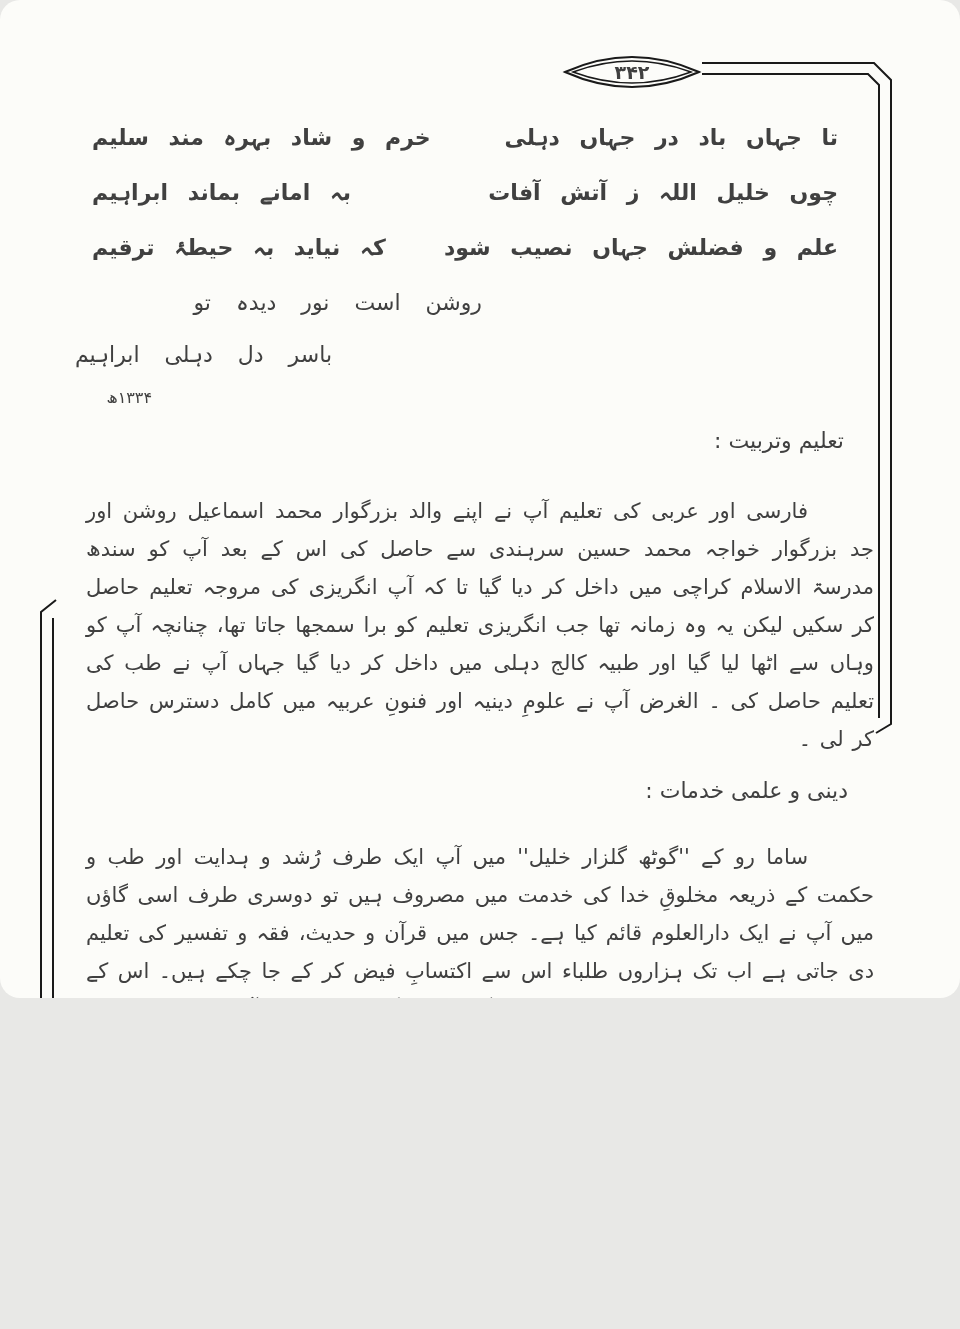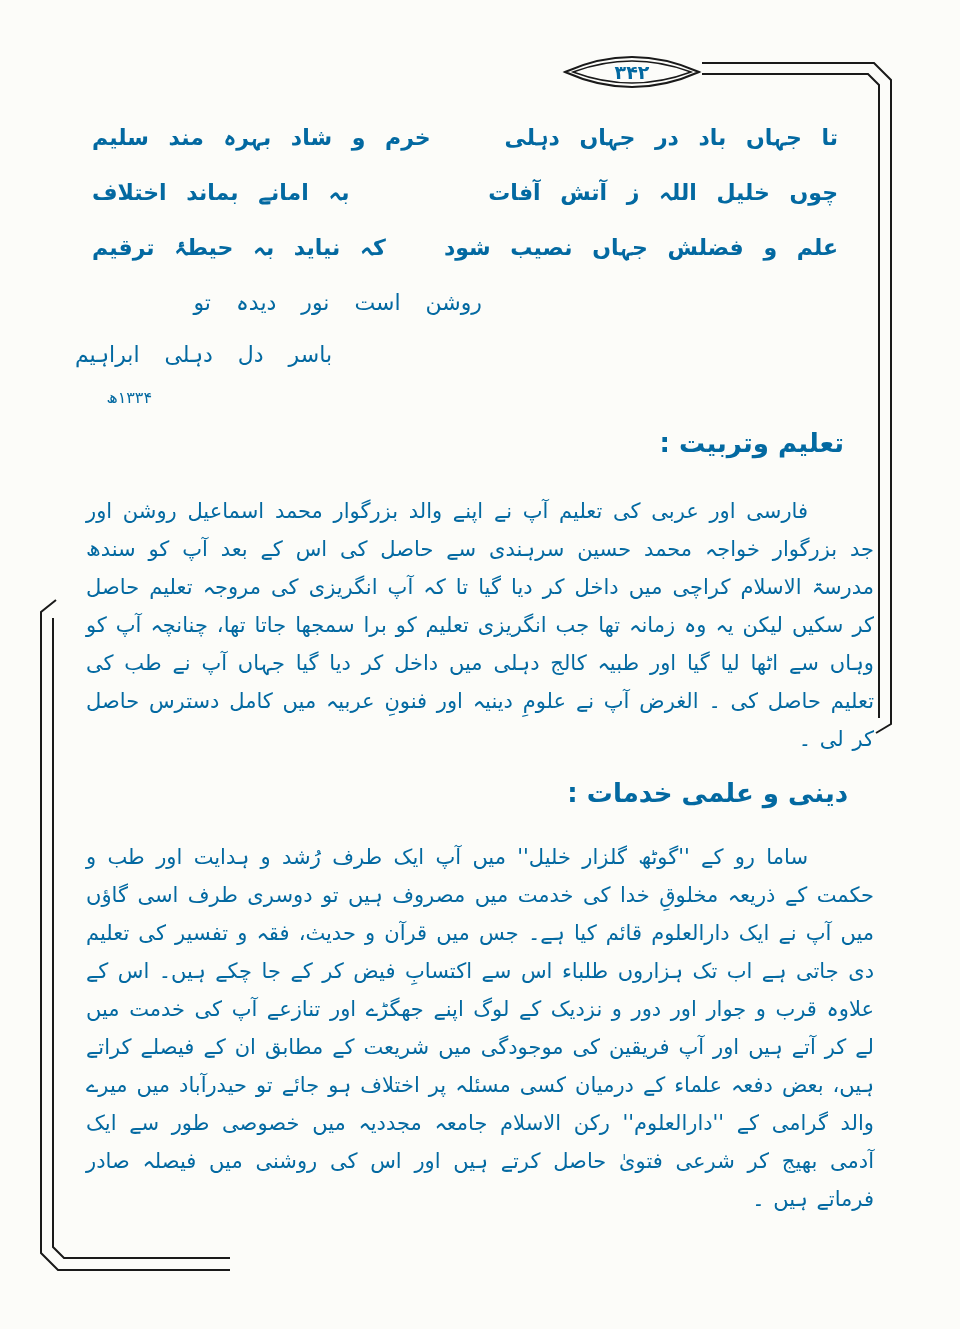--- a/index.html
+++ b/index.html
@@ -1,26 +1,27 @@
 <!DOCTYPE html>
 <html lang="ur" dir="rtl"><head>
 <meta charset="utf-8">
 <title>Page</title>
 <style>
   html,body { margin:0; padding:0; background:#e8e8e6; }
   .page {
     position: relative;
     width: 960px;
-    height: 1329px;
+    height: 998px;
     margin: 0 auto;
     background: #fcfcf9;
     font-family: "DejaVu Sans", sans-serif;
-    color: #0369a1;
+    color: #404040;
     overflow: hidden;
     direction: rtl;
+    border-radius: 20px;
   }
   .frame {
     position: absolute;
     left: 0; top: 0;
     width: 960px; height: 1329px;
     pointer-events: none;
   }
   .cartouche {
     position: absolute;
     display: flex;
@@ -73,22 +74,22 @@
   .hijri {
     position: absolute;
     top: 388px;
     right: 808px;
     font-size: 16px;
     font-weight: normal;
     white-space: nowrap;
   }
   .heading {
     position: absolute;
-    font-weight: bold;
-    font-size: 26px;
+    font-weight: normal;
+    font-size: 22px;
     white-space: nowrap;
   }
   #heading1 { top: 428px; right: 116px; }
   #heading2 { top: 778px; right: 112px; }
   .para {
     position: absolute;
     right: 86px;
     left: 86px;
     text-align: justify;
     font-size: 21px;
@@ -123,21 +124,21 @@
     <span class="num">۳۴۲</span>
   </div>
 
   <div class="poem">
     <div class="couplet">
       <span class="hemistich">تا جہاں باد در جہاں دہلی</span>
       <span class="hemistich">خرم و شاد بہرہ مند سلیم</span>
     </div>
     <div class="couplet">
       <span class="hemistich">چوں خلیل اللہ ز آتش آفات</span>
-      <span class="hemistich">بہ امانے بماند اختلاف</span>
+      <span class="hemistich">بہ امانے بماند ابراہیم</span>
     </div>
     <div class="couplet">
       <span class="hemistich">علم و فضلش جہاں نصیب شود</span>
       <span class="hemistich">کہ نیاید بہ حیطۂ ترقیم</span>
     </div>
   </div>
 
   <div class="closing" id="closing1">روشن است نور دیدہ تو</div>
   <div class="closing" id="closing2">باسر دل دہلی ابراہیم</div>
   <div class="hijri">۱۳۳۴ھ</div>

